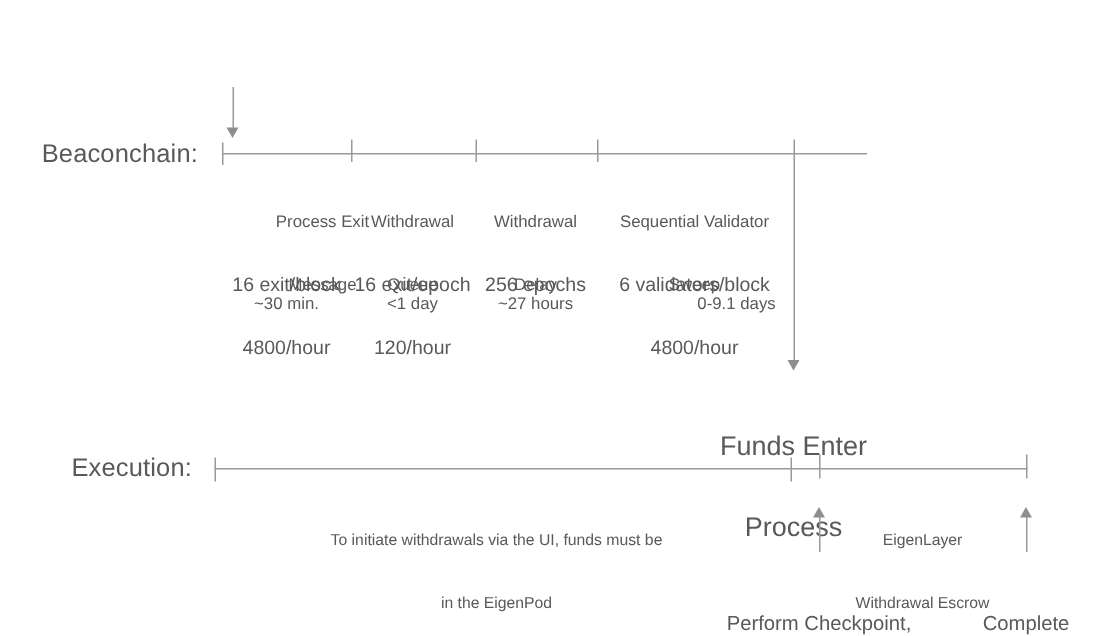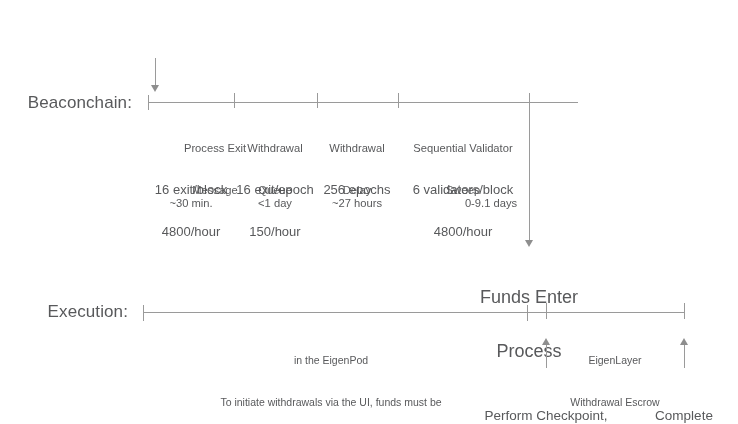--- a/index.html
+++ b/index.html
@@ -141,21 +141,21 @@
     <div>4800/hour</div>
   </div>
   <div class="txt ctr seg-dur" style="left:191px; top:196px;">~30 min.</div>
 
   <div class="txt ctr seg-name" style="left:275px; top:113px;">
     <div>Withdrawal</div>
     <div>Queue</div>
   </div>
   <div class="txt ctr seg-rate" style="left:275px; top:155px;">
     <div>16 exit/epoch</div>
-    <div>150/hour</div>
+    <div>120/hour</div>
   </div>
   <div class="txt ctr seg-dur" style="left:275px; top:196px;">&lt;1 day</div>
 
   <div class="txt ctr seg-name" style="left:357px; top:113px;">
     <div>Withdrawal</div>
     <div>Delay</div>
   </div>
   <div class="txt ctr seg-rate" style="left:357px; top:155px;">
     <div>256 epochs</div>
   </div>
@@ -182,22 +182,22 @@
   <div class="txt right row-title" style="left:128px; top:301px;">Execution:</div>
 
   <div class="axis" style="left:143px; top:312px; width:542px;"></div>
 
   <div class="tick" style="left:143px; top:305px; height:16px;"></div>
   <div class="tick" style="left:527px; top:305px; height:16px;"></div>
   <div class="tick" style="left:546px; top:303px; height:16px;"></div>
   <div class="tick" style="left:684px; top:303px; height:16px;"></div>
 
   <div class="txt ctr note" style="left:331px; top:325px;">
+    <div>To initiate withdrawals via the UI, funds must be</div>
     <div>in the EigenPod</div>
-    <div>To initiate withdrawals via the UI, funds must be</div>
   </div>
 
   <div class="txt ctr escrow-note" style="left:615px; top:325px;">
     <div>EigenLayer</div>
     <div>Withdrawal Escrow</div>
   </div>
 
   <div class="vline" style="left:546px; top:344px; height:24px;"></div>
   <div class="arrow-up" style="left:542px; top:338px;"></div>
   <div class="txt ctr bottom-note" style="left:546px; top:371px;">

